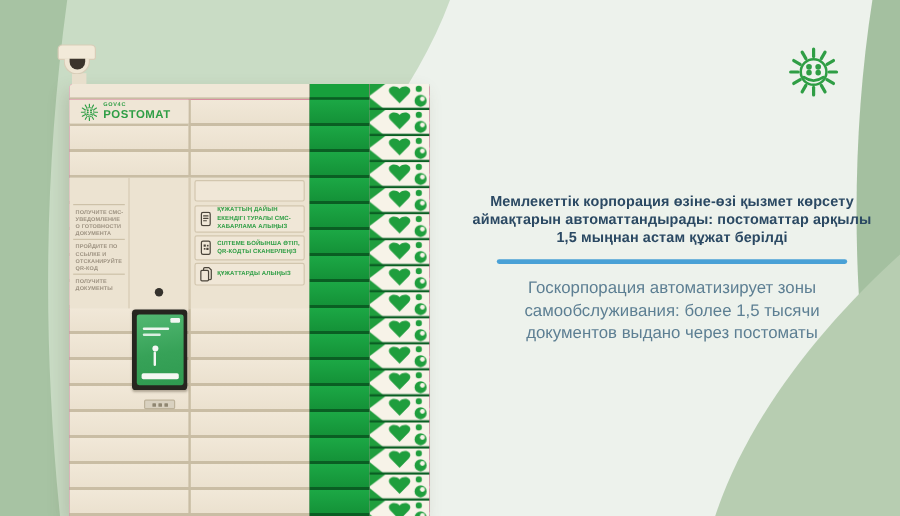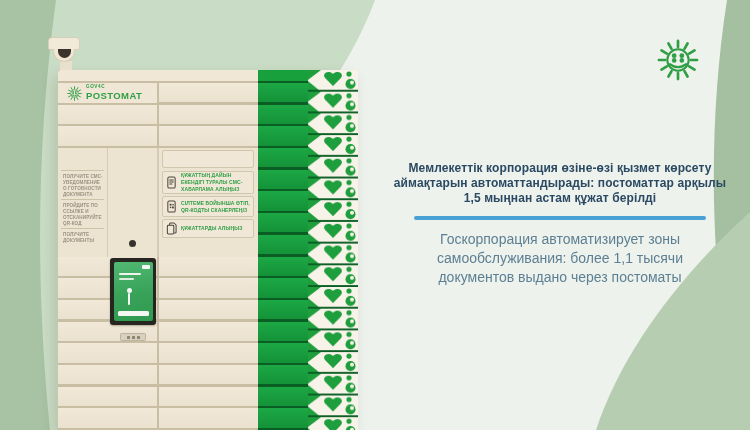--- a/index.html
+++ b/index.html
@@ -244,16 +244,16 @@
     </div>
 
     <svg class="orn-col" width="50" height="360">
       <rect width="50" height="360" fill="url(#orn)"></rect>
     </svg>
   </div>
 
   <div class="headline">
     <h1>Мемлекеттік корпорация өзіне-өзі қызмет көрсету аймақтарын автоматтандырады: постоматтар арқылы 1,5 мыңнан астам құжат берілді</h1>
     <div class="divider"></div>
-    <p>Госкорпорация автоматизирует зоны самообслуживания: более 1,1 тысячи документов выдано через постоматы</p>
+    <p>Госкорпорация автоматизирует зоны самообслуживания: более 1,5 тысячи документов выдано через постоматы</p>
   </div>
 
 </div>
 
 </body></html>

